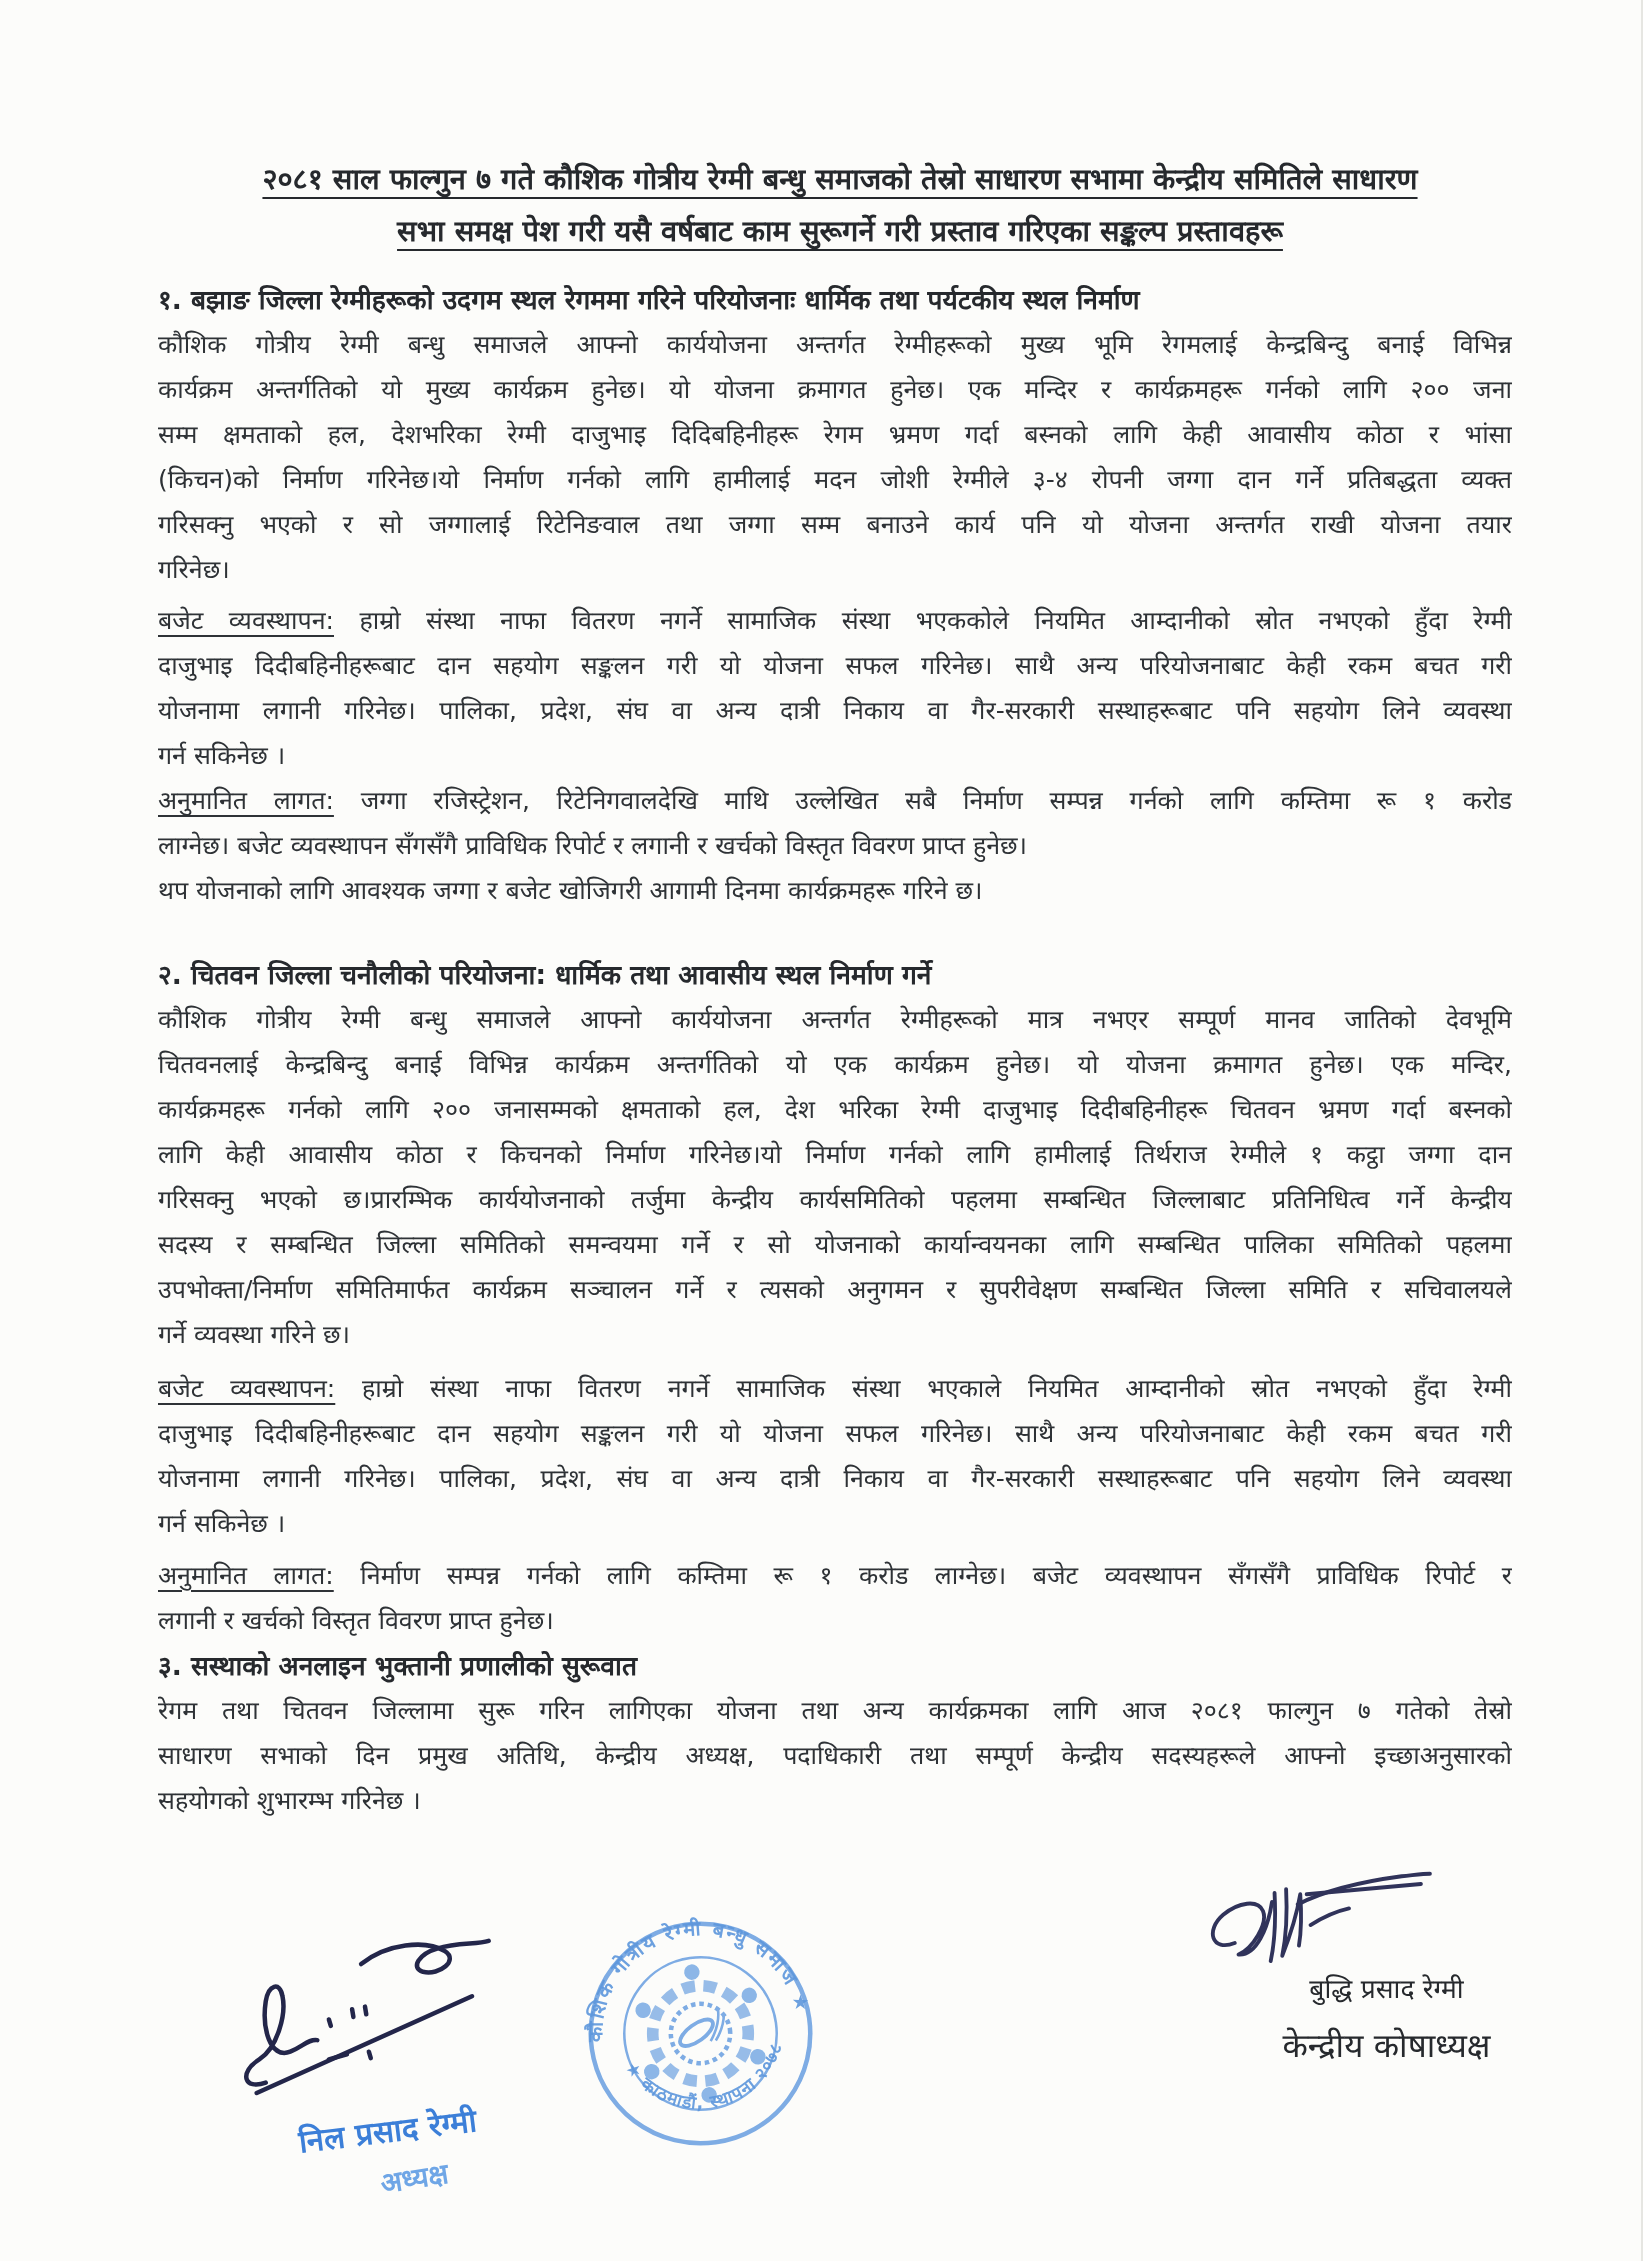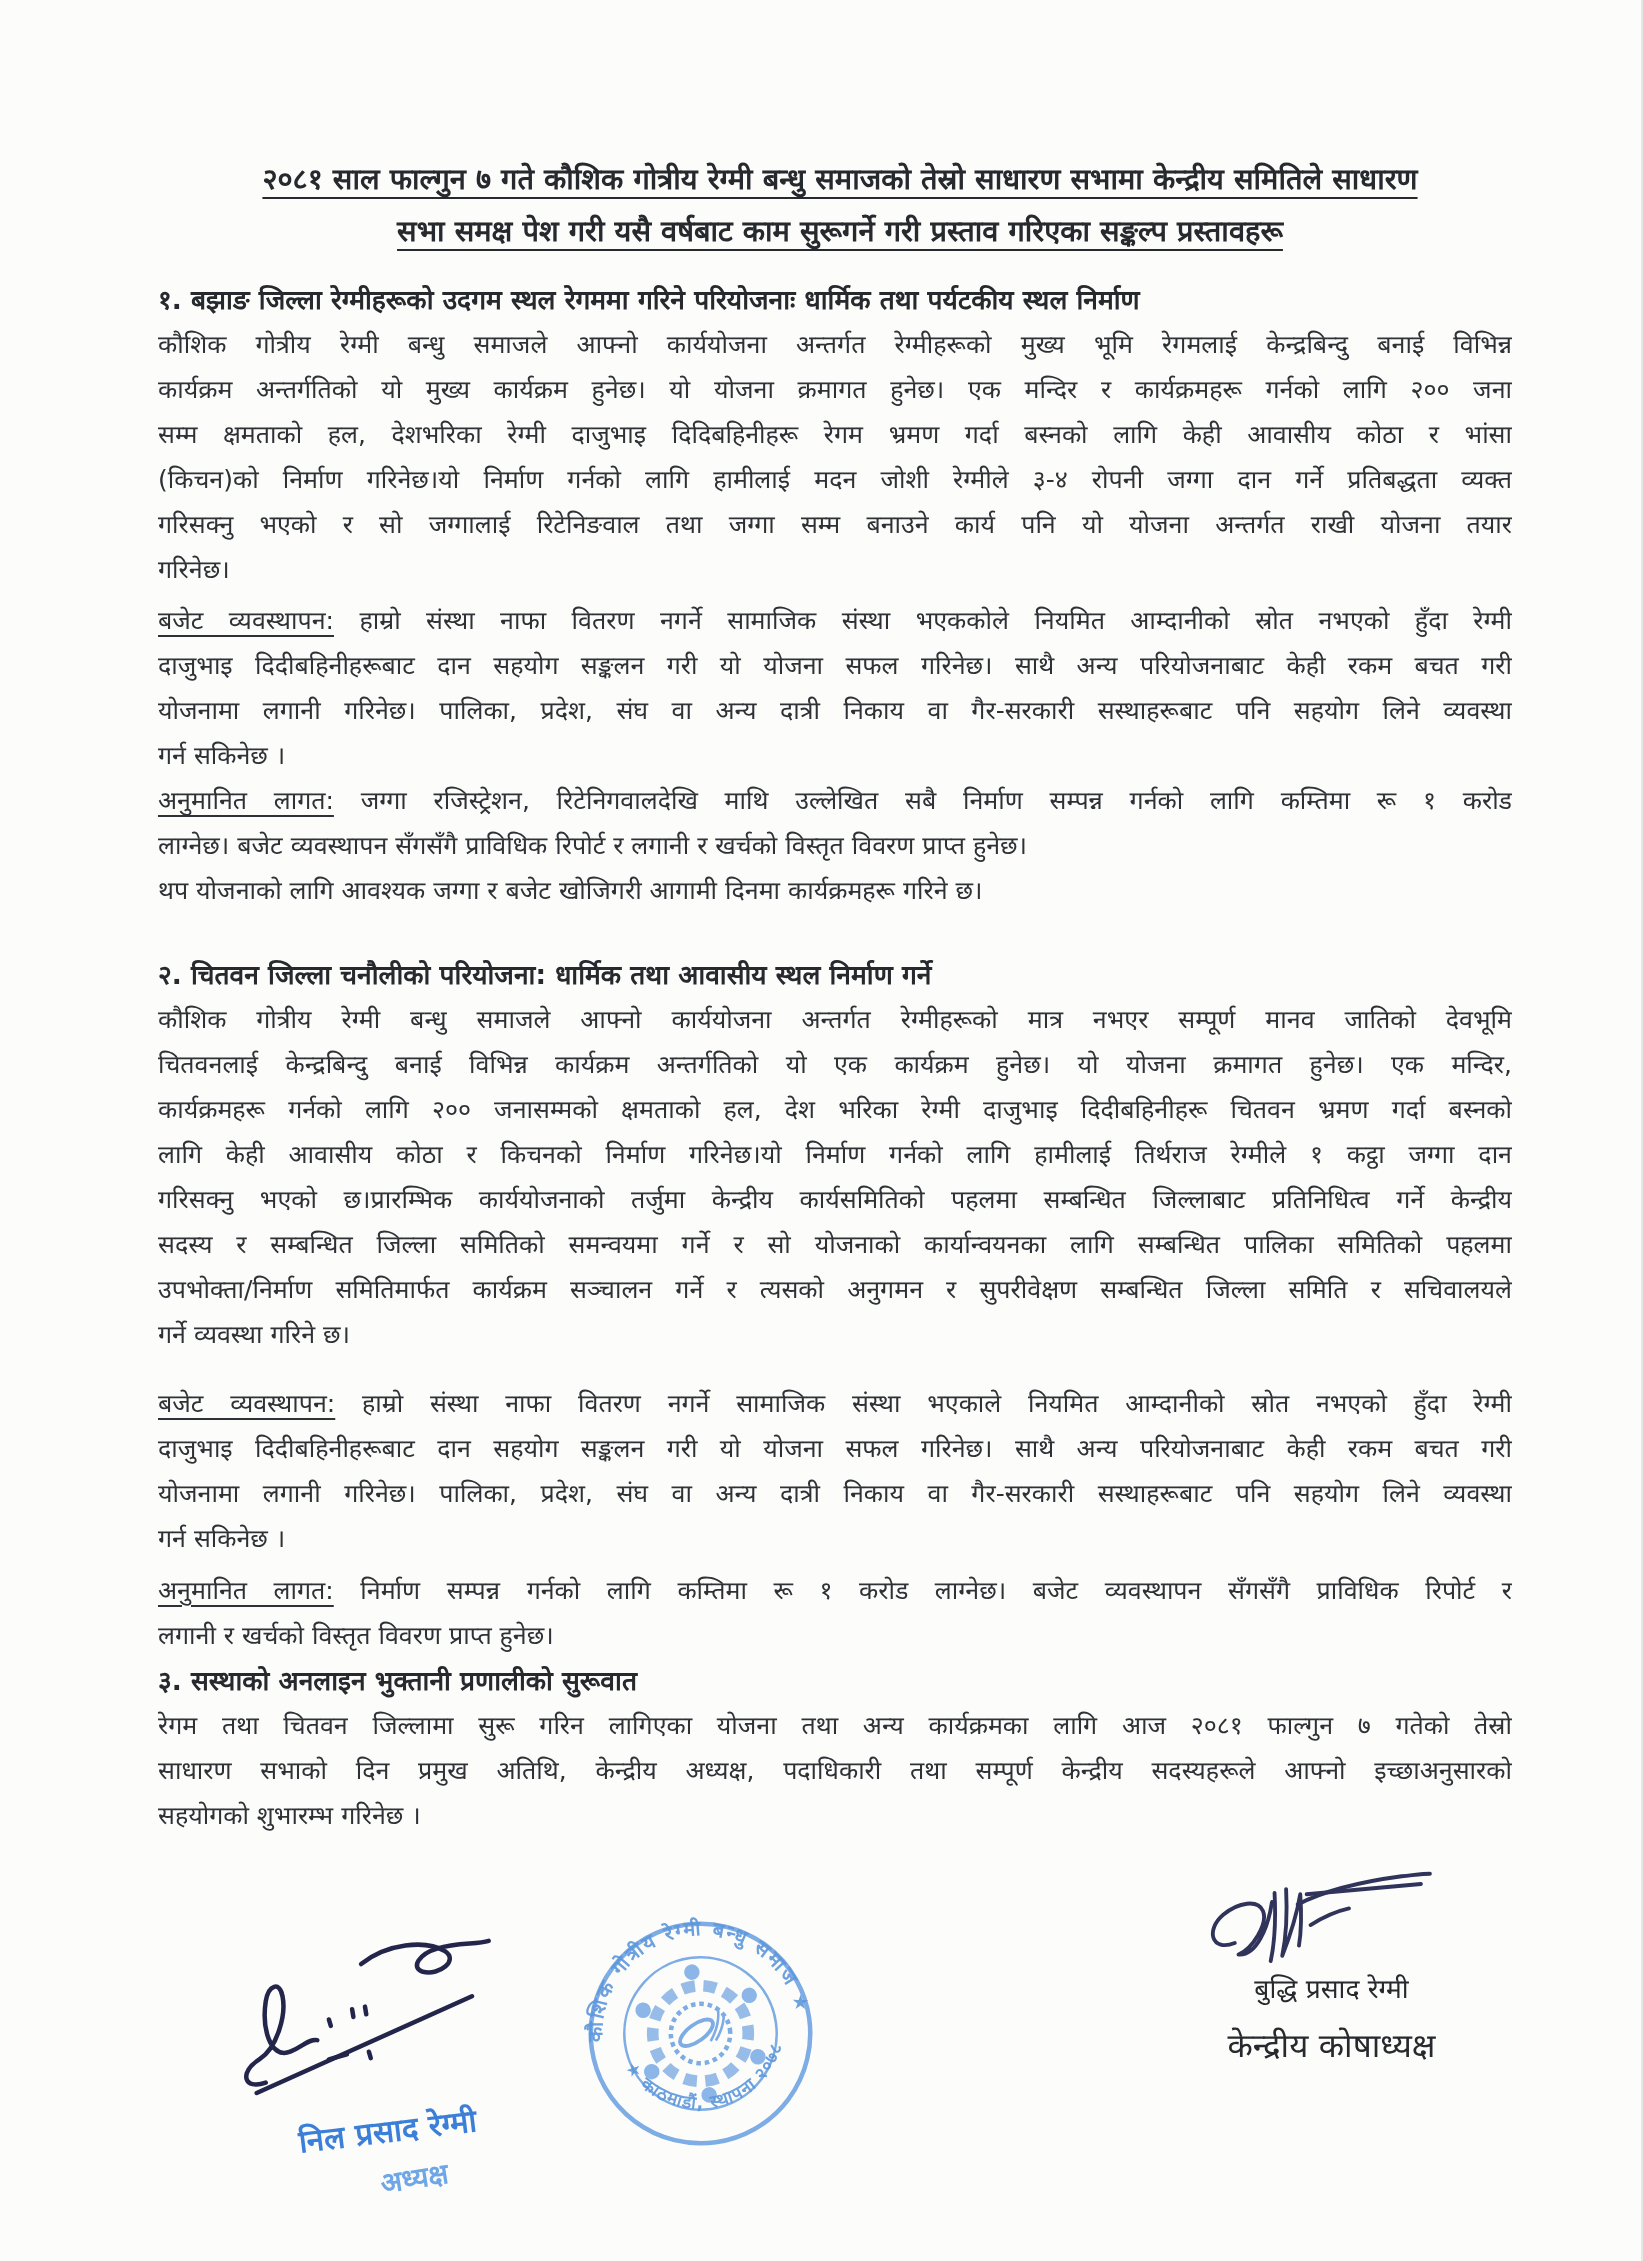--- a/index.html
+++ b/index.html
@@ -46,21 +46,21 @@
     font-weight: bold;
     line-height: 45px;
     height: 45px;
     color: #26292d;
     text-align: left;
     overflow: hidden;
   }
   .sec-heading.mt { margin-top: 39px; }
   .block { margin: 0; }
   .block.mt10 { margin-top: 6.4px; }
-  .block.mt14 { margin-top: 24px; }
+  .block.mt14 { margin-top: 9px; }
   .line {
     font-size: 25px;
     line-height: 45px;
     height: 45px;
     overflow: hidden;
     text-align: justify;
     text-align-last: justify;
   }
   .line.short { text-align-last: left; }
   .lbl {
@@ -82,21 +82,21 @@
     transform: rotate(-7deg);
   }
   .stamped-name.role1 {
     left: 380px; top: 2158px;
     font-size: 28px;
     color: #6fa6e6;
     transform: rotate(-9deg);
   }
   .printed-name {
     position: absolute;
-    left: 1225px; top: 1967px;
+    left: 1280px; top: 1967px;
     width: 213px;
     text-align: center;
   }
   .printed-name .nm { font-size: 26.4px; line-height: 43px; color: #26292d; }
   .printed-name .rl { font-size: 33px; line-height: 46px; color: #26292d; margin-top: 13px; }
   
   .stamp {
     position: absolute;
     left: 583px; top: 1916px;
     width: 235px; height: 235px;

